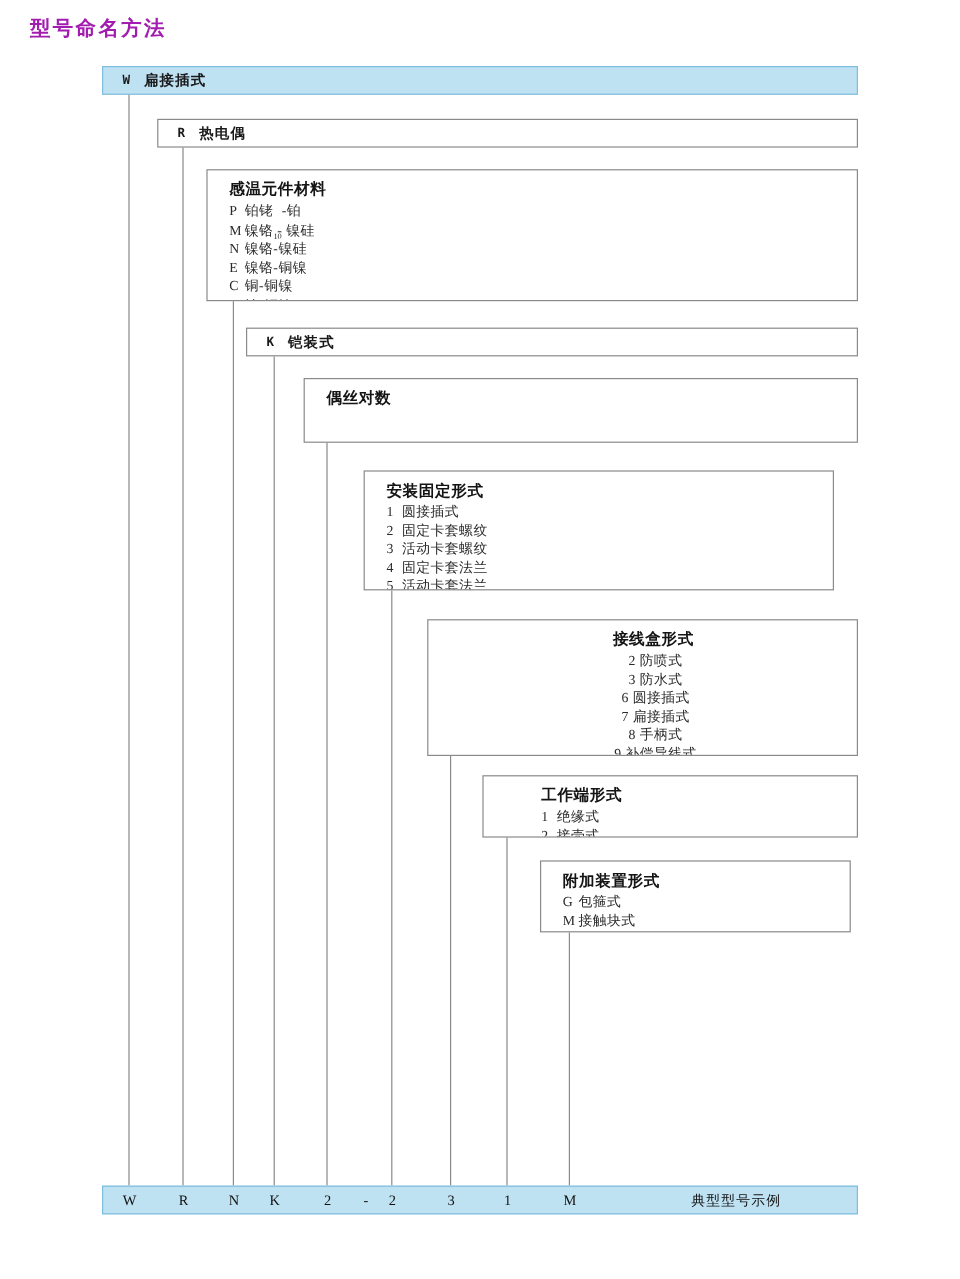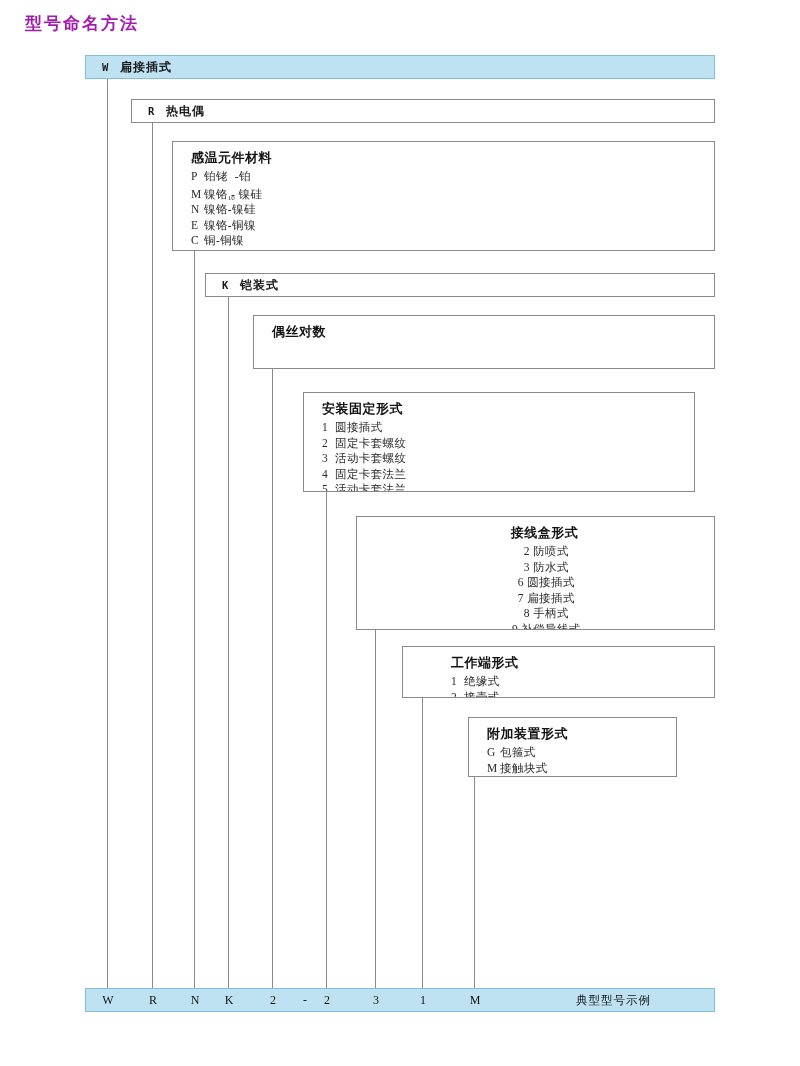--- a/index.html
+++ b/index.html
@@ -185,21 +185,21 @@
   <div class="node node-block" style="left:402px;top:646px;width:313px;height:52px;padding-left:48px;">
     <div class="node-head">工作端形式</div>
     <div class="opt">
       <span class="k">1</span><span class="v">绝缘式</span>
     </div>
     <div class="opt">
       <span class="k">2</span><span class="v">接壳式</span>
     </div>
   </div>
 
-  <div class="node node-block" style="left:468px;top:717px;width:209px;height:60px;">
+  <div class="node node-block" style="left:450px;top:717px;width:259px;height:60px;">
     <div class="node-head">附加装置形式</div>
     <div class="opt">
       <span class="k">G</span><span class="v">包箍式</span>
     </div>
     <div class="opt">
       <span class="k">M</span><span class="v">接触块式</span>
     </div>
   </div>
 
   <div class="vline" style="left:107px;top:79px;height:909px;"></div>

